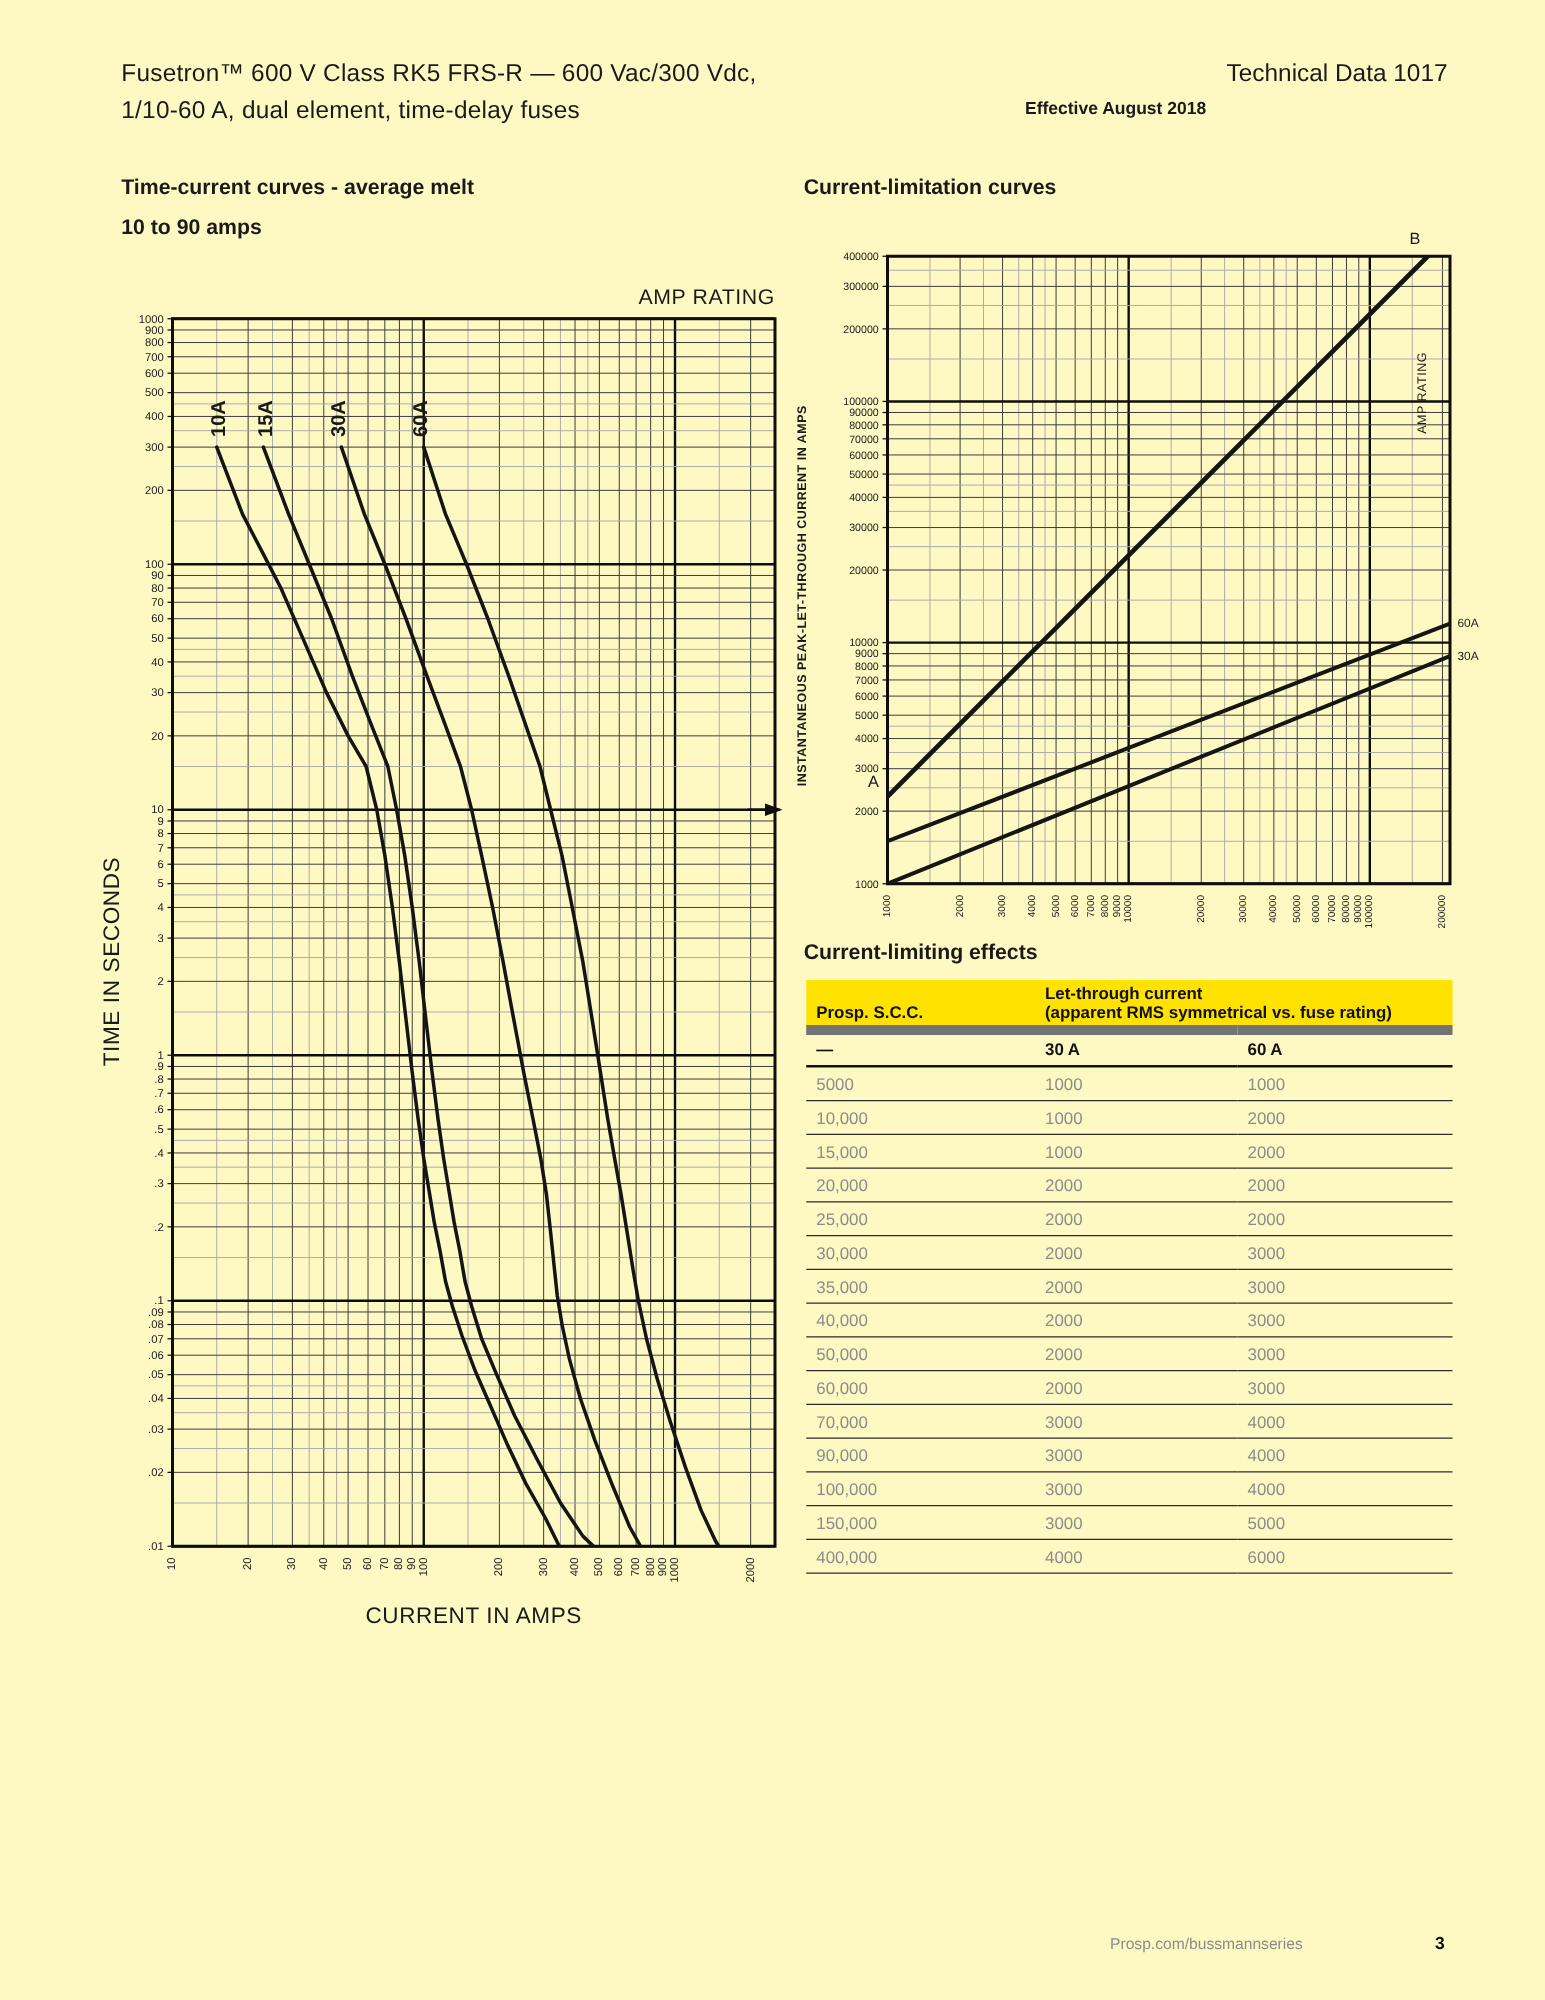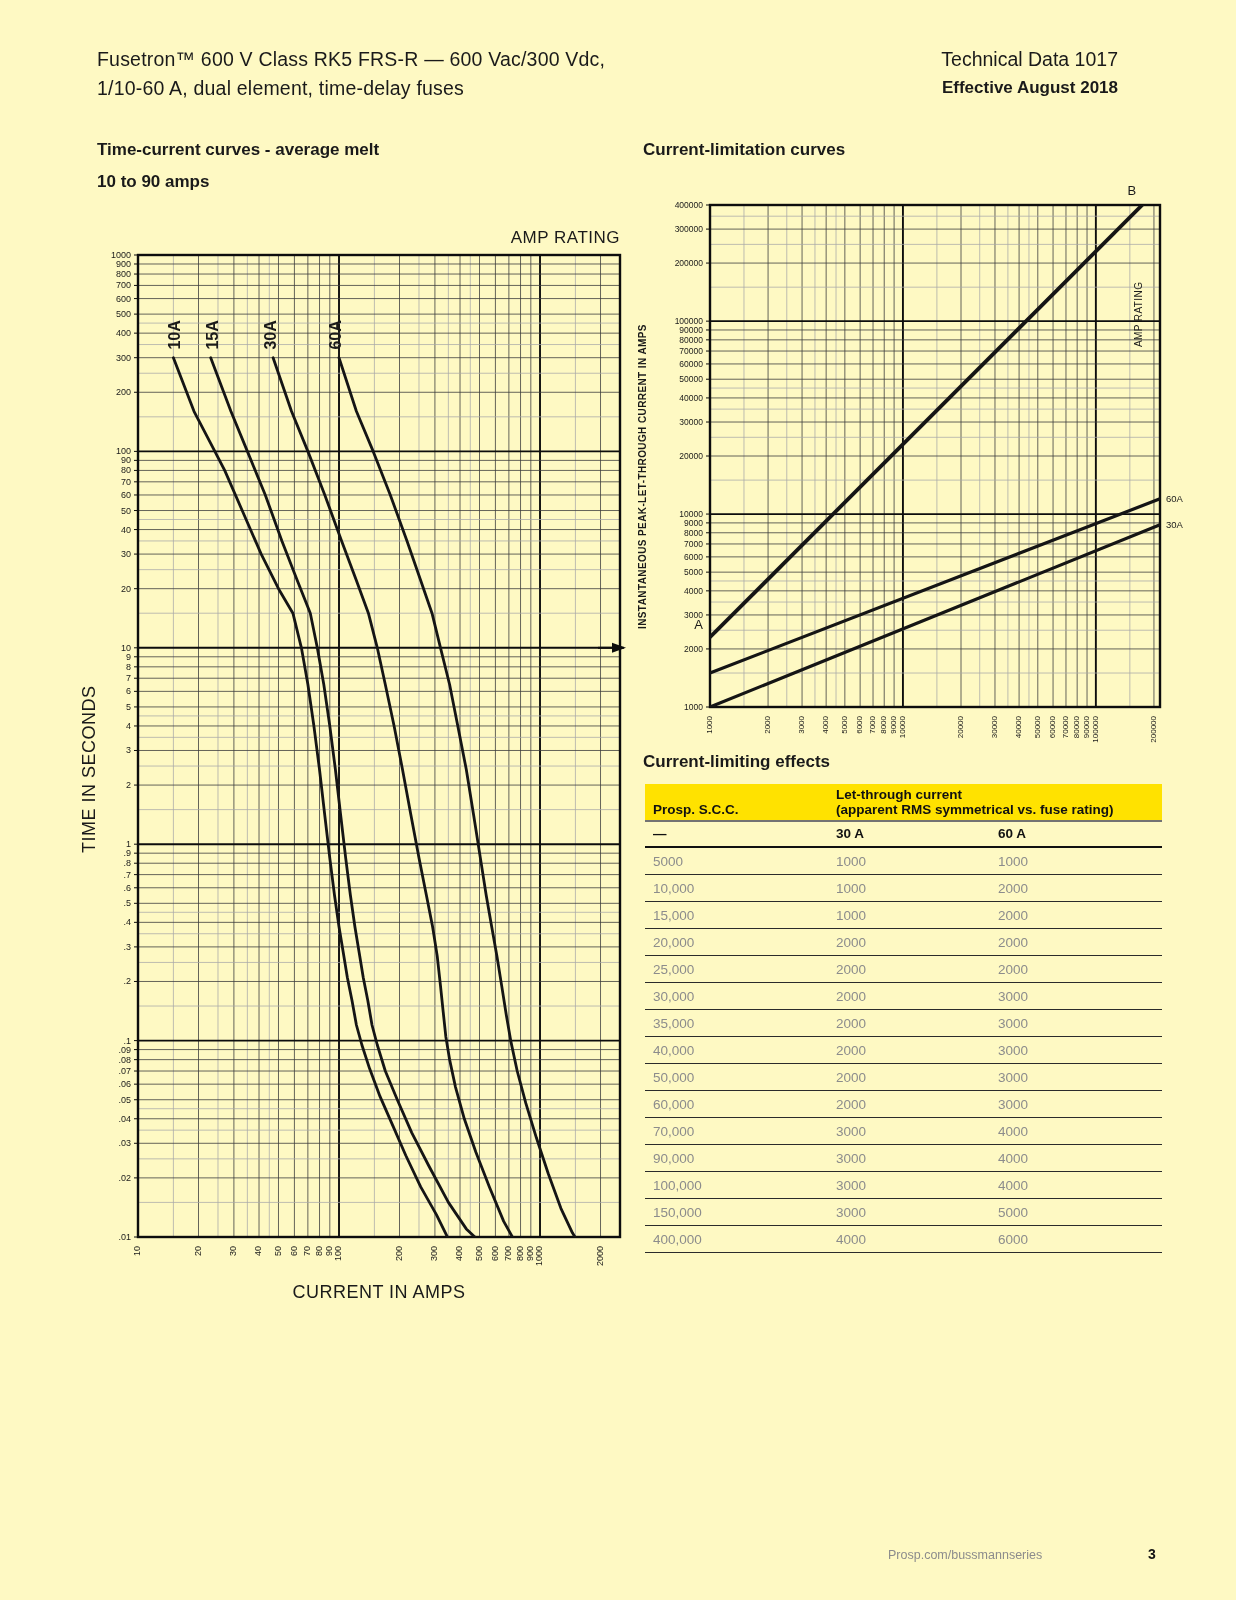--- a/index.html
+++ b/index.html
@@ -1,48 +1,48 @@
 <!DOCTYPE html>
 <html><head>
 <meta charset="utf-8">
 <style>
   html,body{margin:0;padding:0;background:#e8e8e8;}
   .page{position:relative;width:1236px;height:1600px;background:#fef9c3;margin:0 auto;
         font-family:"Liberation Sans",sans-serif;color:#1a1a1a;overflow:hidden;}
   .abs{position:absolute;}
   .hdr-title{font-size:19.5px;line-height:29px;letter-spacing:.2px;}
   .hdr-doc{font-size:19.5px;text-align:right;}
-  .hdr-eff{font-size:17px;font-weight:bold;text-align:right;margin-top:7px;}
+  .hdr-eff{font-size:14px;font-weight:bold;margin-top:7px;}
   .sec-head{font-size:17px;font-weight:bold;}
   .axis-title{font-size:18px;letter-spacing:.5px;}
   .rot{transform:rotate(-90deg);transform-origin:left bottom;white-space:nowrap;}
   .amp-rating-1{font-size:17px;letter-spacing:.5px;text-align:right;}
   .small-rot{font-size:10px;font-weight:bold;letter-spacing:.4px;}
   svg{position:absolute;overflow:visible;}
   
   .cl-table{position:absolute;width:517px;border-collapse:collapse;table-layout:fixed;}
   .cl-table td,.cl-table th{font-size:13.5px;text-align:left;vertical-align:bottom;padding:3px 4px 3px 8px;}
   .yhead th{background:#FFE200;font-weight:bold;color:#111;}
   .yhead .c2l1{display:block;}
   .subhead td{font-weight:bold;color:#111;border-bottom:2px solid #111;padding-top:4px;padding-bottom:5px;}
-  .yhead th{border-bottom:2px solid #737373;}
+  .yhead th{border-bottom:8px solid #737373;}
   .drow td{color:#8c8c8c;border-bottom:1.4px solid #2b2b2b;height:20px;vertical-align:middle;}
   .footer-url{font-size:12.5px;color:#8c8c8c;}
   .footer-page{font-size:14px;font-weight:bold;color:#111;}
 </style>
 </head>
 <body>
 
 <div class="page">
 
   <div class="abs hdr-title" style="left:97px;top:45px;">
     <div>Fusetron™ 600 V Class RK5 FRS-R — 600 Vac/300 Vdc,</div>
     <div>1/10-60 A, dual element, time-delay fuses</div>
   </div>
-  <div class="abs" style="left:780px;top:48px;width:338px;">
+  <div class="abs" style="left:820px;top:48px;width:338px;">
     <div class="hdr-doc">Technical Data 1017</div>
     <div class="hdr-eff">Effective August 2018</div>
   </div>
 
   <div class="abs sec-head" style="left:97px;top:140px;">Time-current curves - average melt</div>
   <div class="abs sec-head" style="left:97px;top:172px;">10 to 90 amps</div>
   <div class="abs sec-head" style="left:643px;top:140px;">Current-limitation curves</div>
 
   <div class="abs amp-rating-1" style="left:455px;top:228px;width:165px;">AMP RATING</div>
   <svg id="chart1" style="left:97px;top:210px;" width="545" height="1100">

